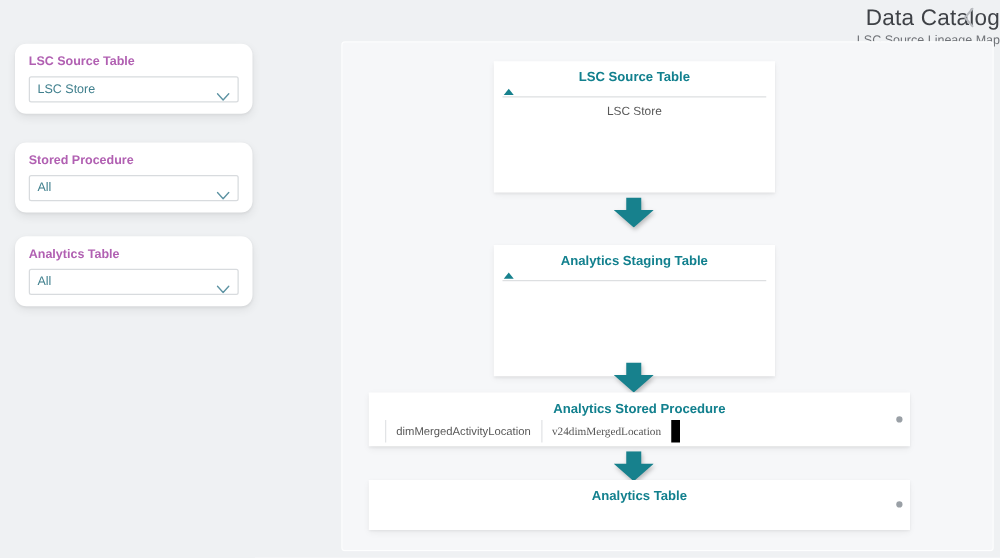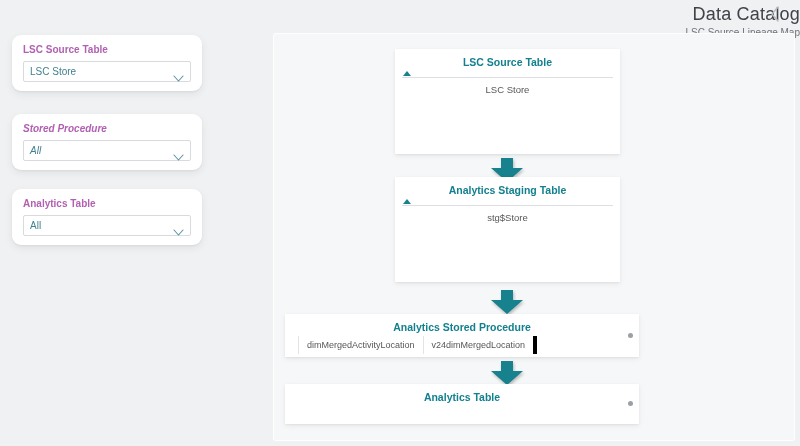--- a/index.html
+++ b/index.html
@@ -21,21 +21,21 @@
   }
 
   
   .filter-card {
     position: absolute; left: 12px; width: 190px; height: 56px;
     background: #ffffff; border-radius: 9px;
     box-shadow: 0 1px 2px rgba(0,0,0,0.05), 0 3px 8px rgba(0,0,0,0.07);
     padding: 9px 11px 0 11px;
   }
   .filter-card.c0 { top: 35px; }
-  .filter-card.c1 { top: 114px; font-style: italic; }
+  .filter-card.c1 { top: 114px; }
   .filter-card.c2 { top: 189px; }
   .filter-label { font-size: 10px; font-weight: 700; color: #b160b2; margin-bottom: 6px; }
   .filter-dropdown {
     height: 21px; border: 1px solid #d8dbde; border-radius: 2px;
     background: #fff; display: flex; align-items: center;
     padding: 0 6px; cursor: pointer; justify-content: space-between;
   }
   .filter-value { font-size: 10px; color: #41808e; }
   .dd-chevron { width: 11px; height: 7px; flex: 0 0 auto; }
 
@@ -45,23 +45,23 @@
     background: #f6f7f9; border-radius: 3px;
     box-shadow: inset 0 0 0 1px rgba(255,255,255,0.8);
   }
 
   
   .node {
     position: absolute; background: #ffffff;
     box-shadow: 0 1px 2px rgba(0,0,0,0.06), 0 2px 6px rgba(0,0,0,0.06);
   }
   .node-tall { left: 122px; width: 225px; height: 105px; }
-  .node-wide { left: 12px; width: 354px; height: 43px; }
+  .node-wide { left: 22px; width: 433px; height: 43px; }
   #node-0 { top: 16px; }
-  #node-1 { top: 144px; }
+  #node-1 { top: 163px; }
   #node-2 { top: 281px; }
   #node-3 { top: 351px; height: 40px; }
 
   .node-title {
     text-align: center; font-size: 10.5px; font-weight: 700; color: #12808e;
     padding-top: 7px;
   }
   .collapse-row { position: relative; height: 10px; margin: 0 7px; border-bottom: 1px solid #dddfe1; }
   .collapse-caret {
     position: absolute; left: 1px; bottom: 1px;
@@ -71,21 +71,21 @@
     cursor: pointer;
   }
   .node-single-item { text-align: center; font-size: 9.5px; color: #575757; padding-top: 6px; }
 
   .items-row { display: flex; margin: 3px 0 0 13px; align-items: stretch; }
   .item-cell {
     font-size: 9px; color: #575757; padding: 4px 8px;
     border-left: 1px solid #e2e4e6; white-space: nowrap;
     display: flex; align-items: center;
   }
-  .item-cell:last-child { border-right: 4px solid #000000; }
+  .item-cell:last-child { border-right: 7px solid #000000; font-family: Liberation Serif, serif; }
 
   .scroll-dot {
     position: absolute; right: 6px; width: 5px; height: 5px; border-radius: 50%;
     background: #9aa0a6;
   }
   #node-2 .scroll-dot { top: 19px; }
   #node-3 .scroll-dot { top: 17px; }
 
   
   .flow-arrow { position: absolute; width: 32px; height: 24px; filter: drop-shadow(1px 2px 1.5px rgba(0,0,0,0.25)); }
@@ -154,21 +154,20 @@
 
   <svg class="flow-arrow" id="arrow-0" viewBox="0 0 32 24">
     <polygon points="10,0 22,0 22,10 32,10 16,24 0,10 10,10" fill="#17818d"></polygon>
   </svg>
 
   <div class="node node-tall" id="node-1">
     <div class="node-title">Analytics Staging Table</div>
     <div class="collapse-row">
       <span class="collapse-caret"></span>
     </div>
-    <div class="node-single-item">stg$Store</div>
   </div>
 
   <svg class="flow-arrow" id="arrow-1" viewBox="0 0 32 24">
     <polygon points="10,0 22,0 22,10 32,10 16,24 0,10 10,10" fill="#17818d"></polygon>
   </svg>
 
   <div class="node node-wide" id="node-2">
     <div class="node-title">Analytics Stored Procedure</div>
     <div class="items-row">
       <span class="item-cell">dimMergedActivityLocation</span>

